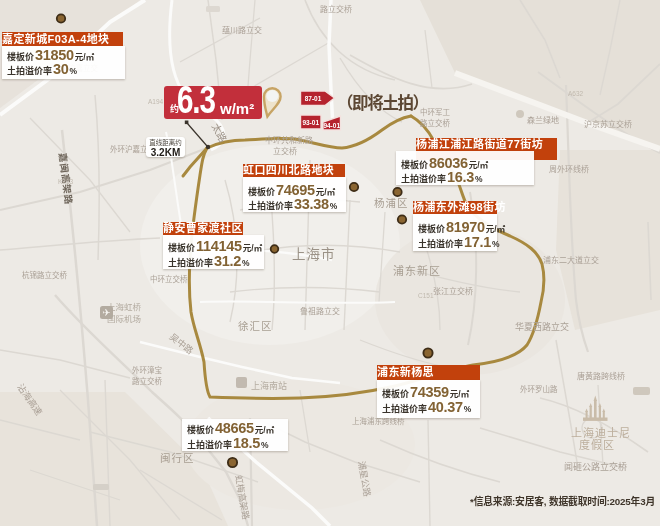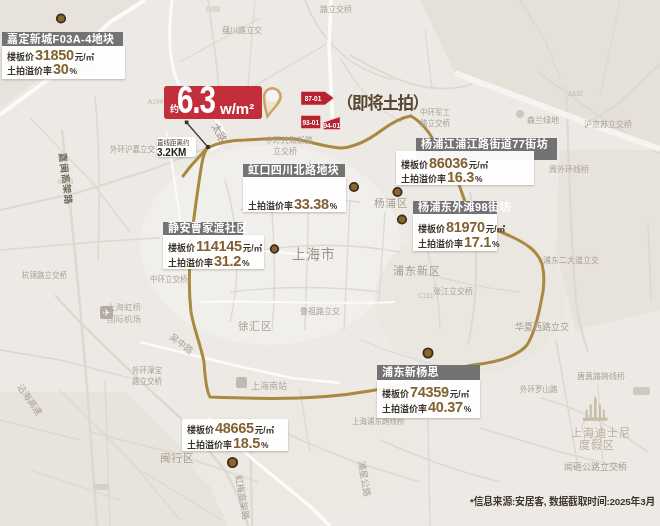--- a/index.html
+++ b/index.html
@@ -1,18 +1,18 @@
 <!DOCTYPE html>
 <html><head>
 <meta charset="utf-8">
 <style>
 html,body{margin:0;padding:0}
 #map{position:relative;width:660px;height:526px;background:#edeae5;overflow:hidden;font-family:"Liberation Sans","Noto Sans CJK SC",sans-serif}
 #map svg.base{position:absolute;left:0;top:0}
-.hdr{position:absolute;background:#737373;color:#fff;font-weight:bold;font-size:11px;letter-spacing:.4px;box-sizing:border-box;padding-left:5px;white-space:nowrap}
+.hdr{position:absolute;background:#c2410c;color:#fff;font-weight:bold;font-size:11px;letter-spacing:.4px;box-sizing:border-box;white-space:nowrap}
 .info{position:absolute;background:rgba(255,255,255,.94);box-shadow:0 1px 2px rgba(110,100,85,.4);box-sizing:border-box}
 .ln{position:absolute;white-space:nowrap;height:16px;line-height:16px}
 .lb{color:#3a342c;font-size:9px;font-weight:bold}
 .nm{color:#826233;font-size:14.5px;font-weight:bold;letter-spacing:-.3px;margin:13px 1px}
 .un{color:#3a342c;font-size:8.5px;font-weight:bold}
 .ml{position:absolute;color:#aba197;font-size:8px;white-space:nowrap}
 .mld{position:absolute;color:#a89e92;font-size:10.5px;white-space:nowrap;letter-spacing:1px}
 </style>
 </head>
 <body>
@@ -199,32 +199,33 @@
   <polygon points="4.5,5 29,5 38.5,12 29,19.5 4.5,19.5" fill="#b5232e" stroke="#f3e2df" stroke-width="1.4"></polygon>
   <text x="17" y="15" font-size="6.5" fill="#fff" font-weight="bold" text-anchor="middle" font-family="Liberation Sans, Noto Sans CJK SC">87-01</text>
   <polygon points="4.5,29 25,29 25,43 4.5,43" fill="#b5232e" stroke="#f3e2df" stroke-width="1.4"></polygon>
   <text x="14.7" y="38.5" font-size="6.5" fill="#fff" font-weight="bold" text-anchor="middle" font-family="Liberation Sans, Noto Sans CJK SC">93-01</text>
   <polygon points="27,36 44.5,30 44.5,44 27,44" fill="#b5232e" stroke="#f3e2df" stroke-width="1.4"></polygon>
   <text x="35.7" y="42" font-size="6.5" fill="#fff" font-weight="bold" text-anchor="middle" font-family="Liberation Sans, Noto Sans CJK SC">94-01</text>
 </svg>
 
 <div style="position:absolute;left:337px;top:90px;color:#5c4733;font-size:16.5px;font-weight:bold;letter-spacing:-1.4px">（即将土拍）</div>
 
-<div style="position:absolute;left:157px;top:137px;width:39px;height:20px;background:#fff;border-radius:3px;box-shadow:0 1px 2px rgba(110,100,85,.4);">
+<div style="position:absolute;left:146px;top:137px;width:39px;height:20px;background:#fff;border-radius:3px;box-shadow:0 1px 2px rgba(110,100,85,.4);text-align:center">
   <div style="font-size:6.5px;color:#4a443c;line-height:8px;margin-top:2px">直线距离约</div>
   <div style="font-size:10px;color:#1f1b16;font-weight:bold;line-height:11px">3.2KM</div>
 </div>
 
 <div class="hdr" style="left:2px;top:32px;width:121px;height:14px;line-height:14px">嘉定新城F03A-4地块</div>
 <div class="info" style="left:2px;top:46px;width:123px;height:33px"></div>
 <div class="ln" style="left:7px;top:47px"><span class="lb">楼板价</span><span class="nm">31850</span><span class="un">元/㎡</span></div>
 <div class="ln" style="left:7px;top:61px"><span class="lb">土拍溢价率</span><span class="nm">30</span><span class="un">%</span></div>
 
 <div class="hdr" style="left:243px;top:164px;width:102px;height:13px;line-height:13px">虹口四川北路地块</div>
 <div class="info" style="left:243px;top:177px;width:103px;height:35px"></div>
+<div class="ln" style="left:248px;top:182px"><span class="lb">楼板价</span><span class="nm">74695</span><span class="un">元/㎡</span></div>
 <div class="ln" style="left:248px;top:196px"><span class="lb">土拍溢价率</span><span class="nm">33.38</span><span class="un">%</span></div>
 
 <div class="hdr" style="left:163px;top:222px;width:80px;height:12.5px;line-height:12.5px">静安曹家渡社区</div>
 <div class="info" style="left:163px;top:234.5px;width:101px;height:34.5px"></div>
 <div class="ln" style="left:168px;top:238px"><span class="lb">楼板价</span><span class="nm">114145</span><span class="un">元/㎡</span></div>
 <div class="ln" style="left:168px;top:253px"><span class="lb">土拍溢价率</span><span class="nm">31.2</span><span class="un">%</span></div>
 
 <div class="hdr" style="left:416px;top:138px;width:141px;height:22px;line-height:12.5px">杨浦江浦江路街道77街坊</div>
 <div class="info" style="left:396px;top:150.5px;width:138px;height:34px"></div>
 <div class="ln" style="left:401px;top:155px"><span class="lb">楼板价</span><span class="nm">86036</span><span class="un">元/㎡</span></div>

